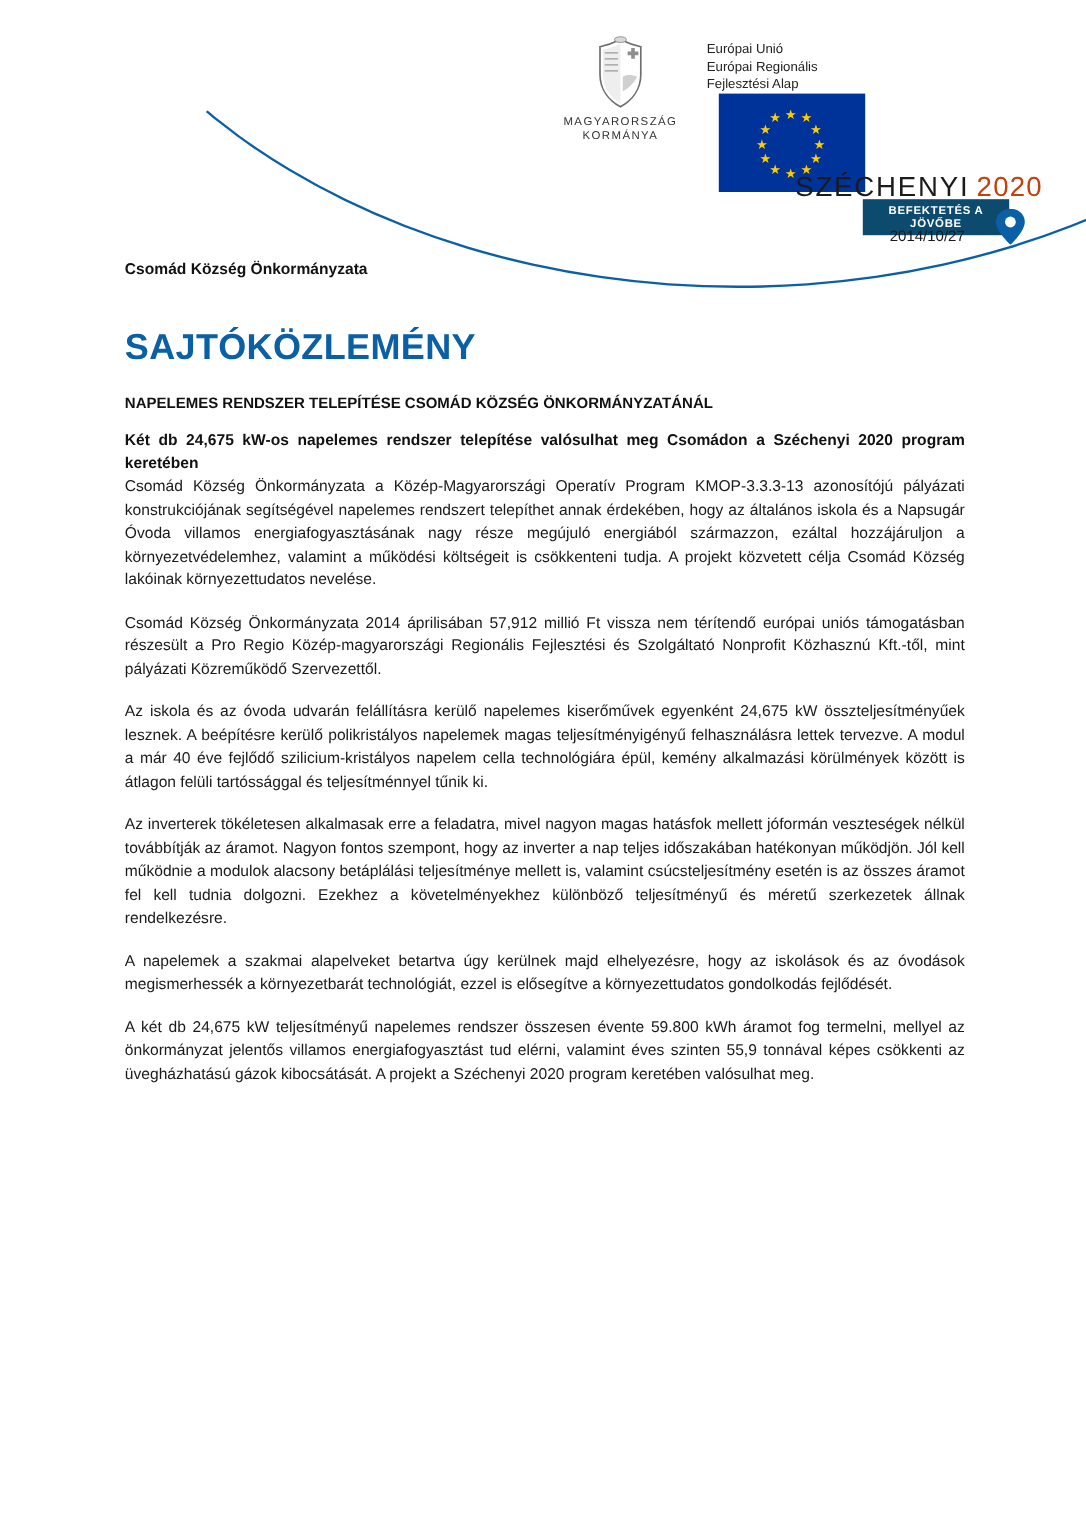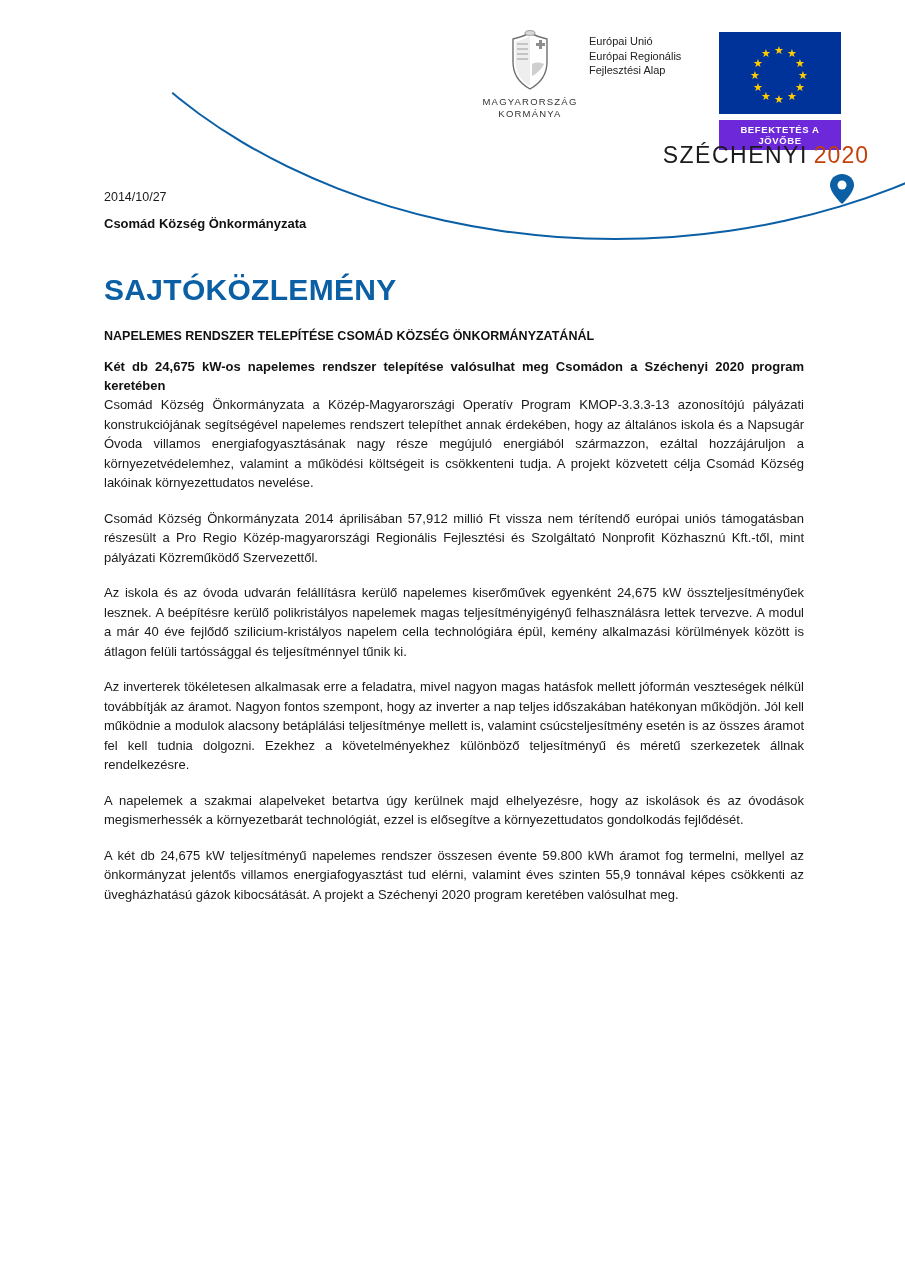--- a/index.html
+++ b/index.html
@@ -45,40 +45,40 @@
   
   .header {
     position: absolute;
     top: 24px;
     right: 36px;
     width: 420px;
     height: 180px;
   }
   .coat-block {
     position: absolute;
-    left: 16px;
+    left: 3px;
     top: 6px;
     width: 130px;
     text-align: center;
   }
   .coat-svg { display:block; margin: 0 auto; }
   .coat-text {
     margin-top: 4px;
     font-size: 9.5px;
     letter-spacing: 1.2px;
     color: #333;
     line-height: 12px;
   }
   .eu-block {
     position: absolute;
     left: 140px;
     top: 8px;
     width: 280px;
   }
-  .eu-row { display: flex; align-items: flex-start; }
+  .eu-row { display: flex; align-items: flex-start; flex-direction: column; }
   .eu-text {
     font-size: 11px;
     line-height: 14.5px;
     color: #222;
     padding-top: 2px;
     width: 120px;
   }
   .eu-flag {
     width: 122px;
     height: 82px;
@@ -89,21 +89,21 @@
   .eu-star {
     position: absolute;
     color: #FFCC00;
     font-size: 11px;
     line-height: 11px;
   }
   .befektetes {
     margin-top: 6px;
     margin-left: 130px;
     width: 122px;
-    background: #6d28d9;
+    background: #0c4a6e;
     color: #ffffff;
     font-size: 9.5px;
     letter-spacing: .6px;
     text-align: center;
     padding: 4px 0;
     font-weight: bold;
   }
   .szechenyi {
     position: absolute;
     right: 0;
@@ -138,20 +138,21 @@
   .doc {
     position: absolute;
     left: 104px;
     top: 190px;
     width: 700px;
   }
   .date {
     font-size: 12.5px;
     color: #1a1a1a;
     margin-bottom: 12px;
+    text-align: right;
   }
   .org {
     font-size: 13px;
     font-weight: bold;
     color: #111;
     margin-bottom: 42px;
   }
   .headline {
     font-size: 30px;
     font-weight: bold;

